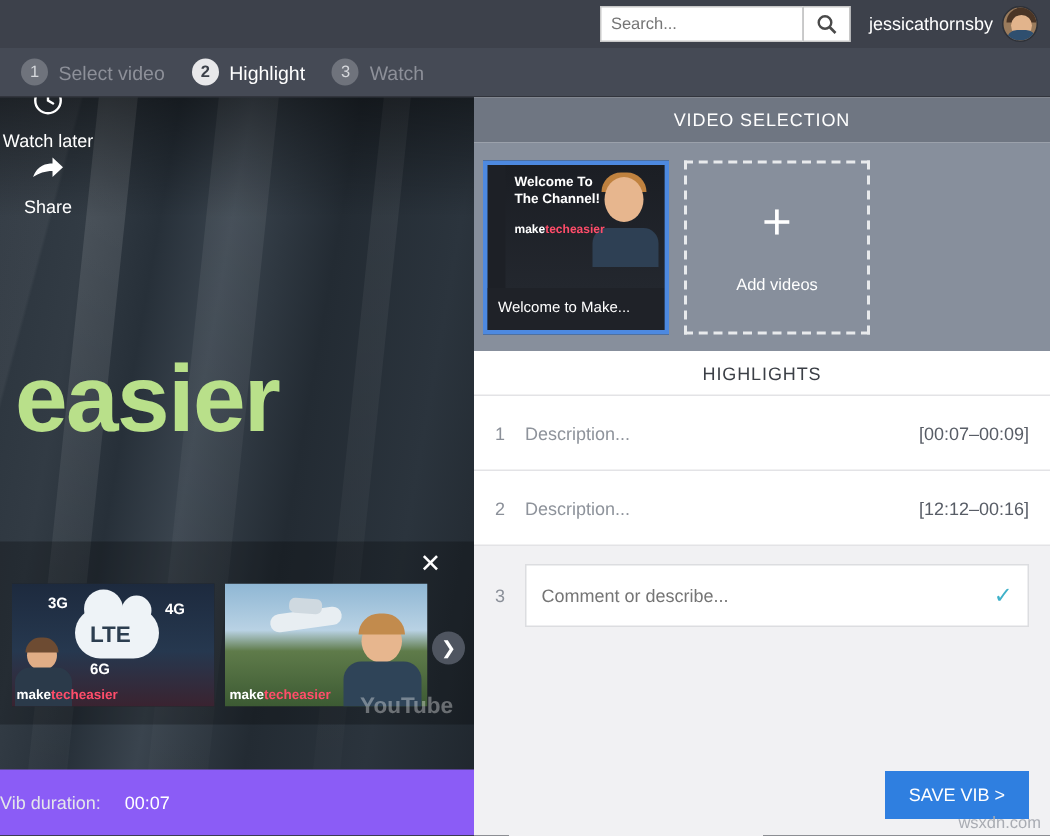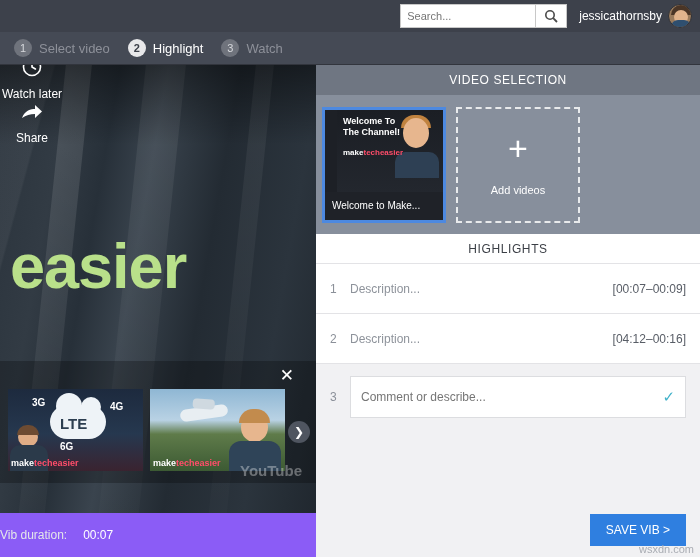--- a/index.html
+++ b/index.html
@@ -396,21 +396,21 @@
 
     <div class="hl-row">
       <div class="idx">1</div>
       <div class="desc">Description...</div>
       <div class="time">[00:07–00:09]</div>
     </div>
 
     <div class="hl-row">
       <div class="idx">2</div>
       <div class="desc">Description...</div>
-      <div class="time">[04:12–00:16]</div>
+      <div class="time">[12:12–00:16]</div>
     </div>
 
     <div class="hl-input-row">
       <div class="idx">3</div>
       <div class="comment-box">
         <input placeholder="Comment or describe..." style="">
         <span class="check">✓</span>
       </div>
     </div>
 

